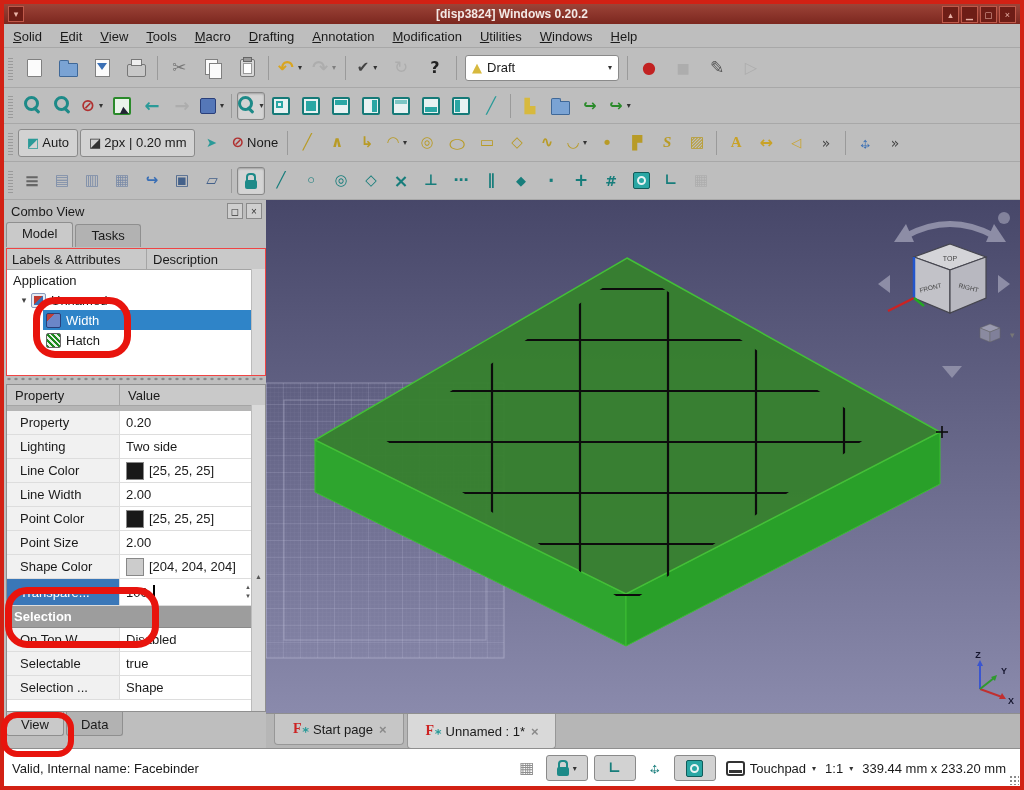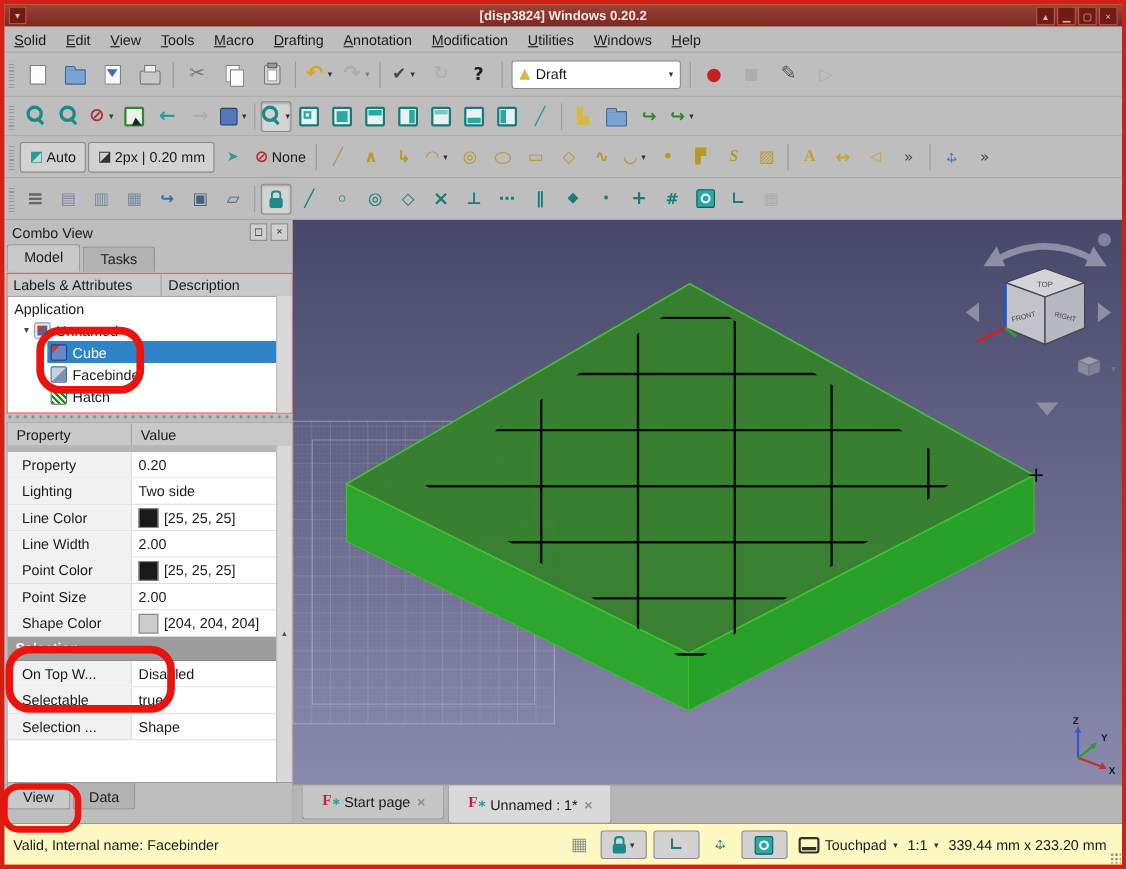--- a/index.html
+++ b/index.html
@@ -138,21 +138,21 @@
   .cvbtab.act{background:#c9c9c9}
   
   .viewport{position:absolute;left:266px;top:200px;width:754px;height:513px}
   .mdi{position:absolute;left:266px;top:713px;width:754px;height:35px;background:#b6b6b6;border-top:1px solid #8f8f8f;
     display:flex;align-items:flex-start;padding-left:8px}
   .mtab{display:flex;align-items:center;gap:6px;padding:5px 16px;background:#c6c6c6;border:1px solid #979797;
     border-top:none;border-radius:0 0 4px 4px;font-size:13px;margin-right:3px;height:20px}
   .mtab.act{background:#d9d9d9;height:24px}
   .mclose{color:#8a8a8a;font-weight:bold;font-size:13px}
   
-  .statusbar{position:absolute;left:4px;top:748px;width:1016px;height:38px;background:#fef9c3;border-top:1px solid #8f8f8f}
+  .statusbar{position:absolute;left:4px;top:748px;width:1016px;height:38px;background:#ffffff;border-top:1px solid #8f8f8f}
   .sb-msg{position:absolute;left:8px;top:0;height:100%;display:flex;align-items:center;font-size:13px}
   .sb-right{position:absolute;right:14px;top:0;height:100%;display:flex;align-items:center;gap:9px}
   .sb-right .tbtn{height:24px;min-width:24px}
   .sb-text{display:flex;align-items:center;gap:5px}
   .grip{position:absolute;right:1px;bottom:2px;width:10px;height:10px;
     background:radial-gradient(circle 1px,#8a8a8a 1px,transparent 1.3px);background-size:4px 4px}
   
   .ann{position:absolute;border:7px solid #e8140d;border-radius:22px;z-index:60;pointer-events:none}
   .ann.a1{left:33px;top:297px;width:84px;height:47px}
   .ann.a2{left:5px;top:587px;width:140px;height:47px}
@@ -497,25 +497,21 @@
           <div class="trow" style="padding-left: 6px;">
             <span>Application</span>
           </div>
           <div class="trow" style="padding-left: 10px;">
             <span class="tcaret">▾</span>
             <span class="tico tico-doc"></span>
             <span>Unnamed</span>
           </div>
           <div class="trow sel">
             <span class="tico tico-cube"></span>
-            <span>Cube</span>
-          </div>
-          <div class="trow" style="margin-left: 36px; padding-left: 3px;">
-            <span class="tico tico-face"></span>
-            <span>Facebinder</span>
+            <span>Width</span>
           </div>
           <div class="trow" style="margin-left: 36px; padding-left: 3px;">
             <span class="tico tico-hatch"></span>
             <span>Hatch</span>
           </div>
         </div>
       <div class="tree-scroll"></div>
     </div>
     <div class="splitdots"></div>
     <div class="props">
@@ -561,20 +557,31 @@
             <span class="plabel">Point Size</span>
             <div class="pval">
               <span>2.00</span>
             </div>
           </div>
           <div class="prow">
             <span class="plabel">Shape Color</span>
             <div class="pval">
               <span class="swatch" style="background: rgb(204, 204, 204);"></span>
               <span>[204, 204, 204]</span>
+            </div>
+          </div>
+          <div class="prow pedit">
+            <span class="plabel">Transpare...</span>
+            <div class="pval">
+              <span>100</span>
+              <span class="caret-bar"></span>
+              <span class="spinner">
+                <span>▲</span>
+                <span>▼</span>
+              </span>
             </div>
           </div>
           <div class="prow pgroup">Selection</div>
           <div class="prow">
             <span class="plabel">On Top W...</span>
             <div class="pval">
               <span>Disabled</span>
             </div>
           </div>
           <div class="prow">

